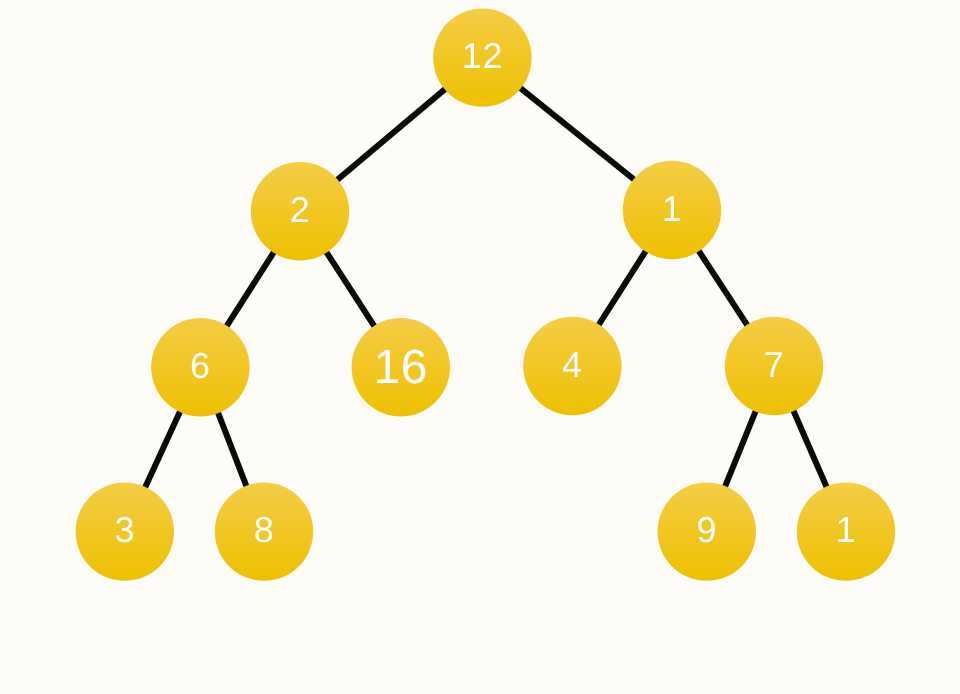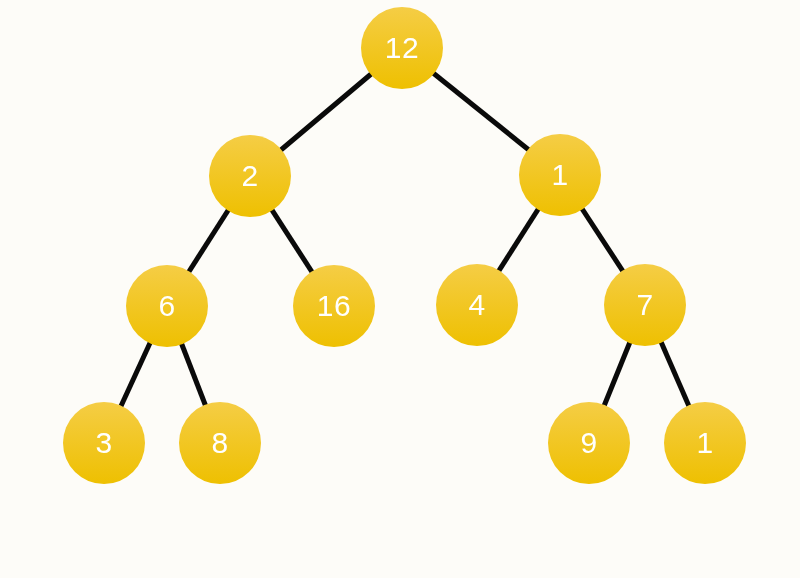--- a/index.html
+++ b/index.html
@@ -50,21 +50,21 @@
       <line x1="167" y1="306" x2="104" y2="443" stroke="#0A0A0A" stroke-width="5"></line>
       <line x1="167" y1="306" x2="220" y2="443" stroke="#0A0A0A" stroke-width="5"></line>
       <line x1="645" y1="305" x2="589" y2="443" stroke="#0A0A0A" stroke-width="5"></line>
       <line x1="645" y1="305" x2="705" y2="443" stroke="#0A0A0A" stroke-width="5"></line>
     </svg>
   <div id="nodes-layer">
       <div class="node" style="left: 361px; top: 7px; width: 82px; height: 82px; background: linear-gradient(rgb(245, 205, 69) 0%, rgb(238, 192, 1) 100%); color: rgb(255, 255, 255); font-size: 30px;">12</div>
       <div class="node" style="left: 209px; top: 135px; width: 82px; height: 82px; background: linear-gradient(rgb(245, 205, 69) 0%, rgb(238, 192, 1) 100%); color: rgb(255, 255, 255); font-size: 30px;">2</div>
       <div class="node" style="left: 519px; top: 134px; width: 82px; height: 82px; background: linear-gradient(rgb(245, 205, 69) 0%, rgb(238, 192, 1) 100%); color: rgb(255, 255, 255); font-size: 30px;">1</div>
       <div class="node" style="left: 126px; top: 265px; width: 82px; height: 82px; background: linear-gradient(rgb(245, 205, 69) 0%, rgb(238, 192, 1) 100%); color: rgb(255, 255, 255); font-size: 30px;">6</div>
-      <div class="node" style="left: 293px; top: 265px; width: 82px; height: 82px; background: linear-gradient(rgb(245, 205, 69) 0%, rgb(238, 192, 1) 100%); color: rgb(255, 255, 255); font-size: 30px;">16</div>
+      <div class="node" style="left: 293px; top: 265px; width: 82px; height: 82px; background: linear-gradient(rgb(245, 205, 69) 0%, rgb(238, 192, 1) 100%); color: rgb(255, 255, 255); font-size: 40px;">16</div>
       <div class="node" style="left: 436px; top: 264px; width: 82px; height: 82px; background: linear-gradient(rgb(245, 205, 69) 0%, rgb(238, 192, 1) 100%); color: rgb(255, 255, 255); font-size: 30px;">4</div>
       <div class="node" style="left: 604px; top: 264px; width: 82px; height: 82px; background: linear-gradient(rgb(245, 205, 69) 0%, rgb(238, 192, 1) 100%); color: rgb(255, 255, 255); font-size: 30px;">7</div>
       <div class="node" style="left: 63px; top: 402px; width: 82px; height: 82px; background: linear-gradient(rgb(245, 205, 69) 0%, rgb(238, 192, 1) 100%); color: rgb(255, 255, 255); font-size: 30px;">3</div>
       <div class="node" style="left: 179px; top: 402px; width: 82px; height: 82px; background: linear-gradient(rgb(245, 205, 69) 0%, rgb(238, 192, 1) 100%); color: rgb(255, 255, 255); font-size: 30px;">8</div>
       <div class="node" style="left: 548px; top: 402px; width: 82px; height: 82px; background: linear-gradient(rgb(245, 205, 69) 0%, rgb(238, 192, 1) 100%); color: rgb(255, 255, 255); font-size: 30px;">9</div>
       <div class="node" style="left: 664px; top: 402px; width: 82px; height: 82px; background: linear-gradient(rgb(245, 205, 69) 0%, rgb(238, 192, 1) 100%); color: rgb(255, 255, 255); font-size: 30px;">1</div>
     </div>
 </div>
 
 </body></html>

